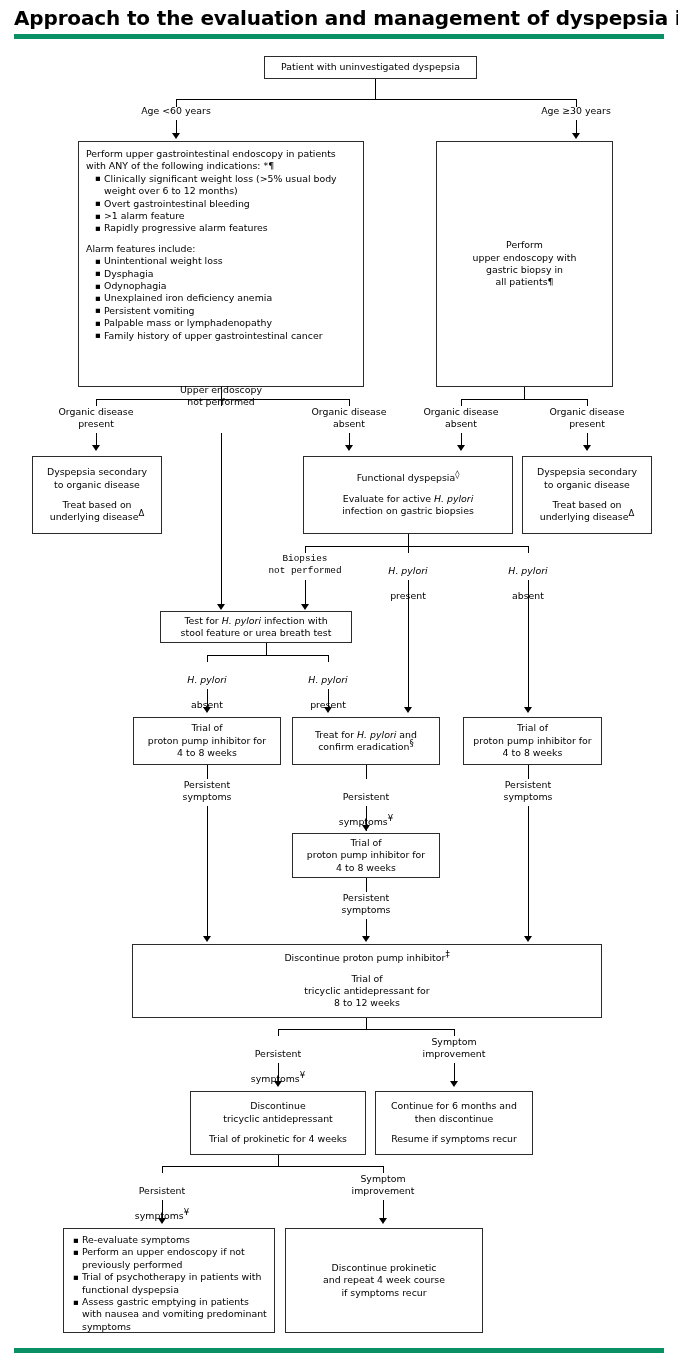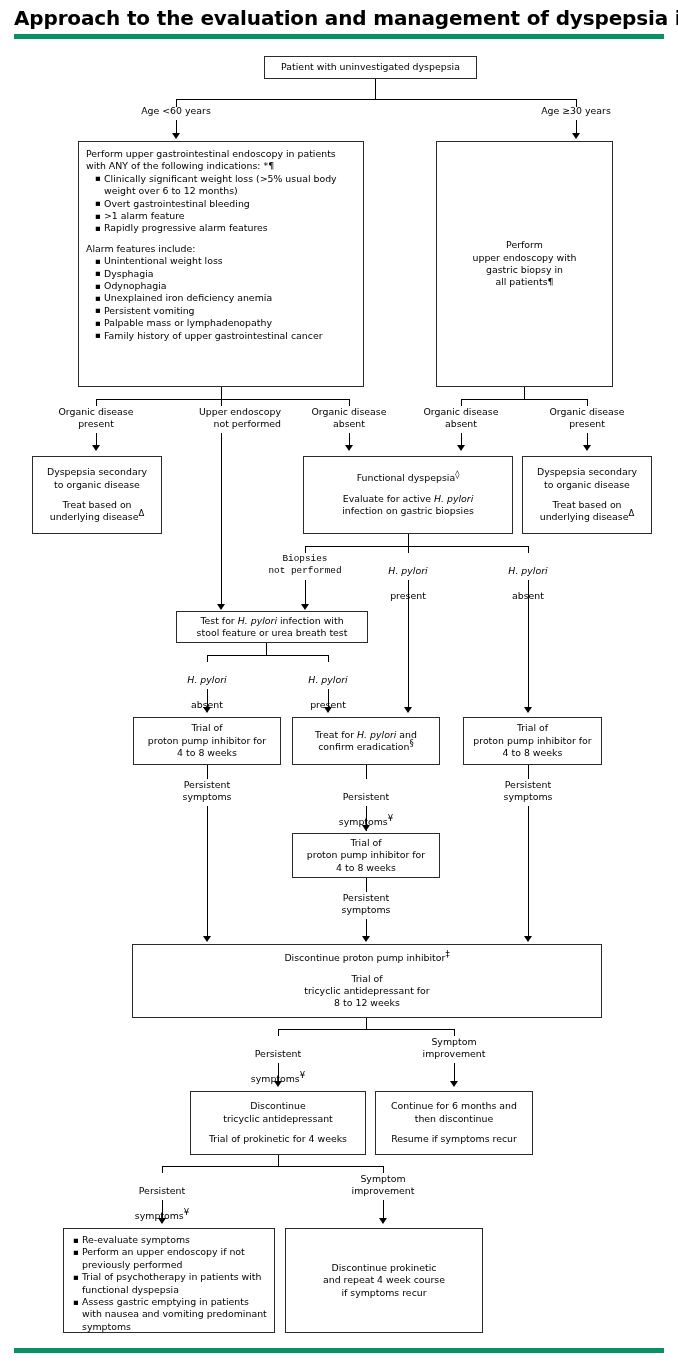--- a/index.html
+++ b/index.html
@@ -160,21 +160,21 @@
   <div class="ln vl" style="left:221px; top:399px; height:7px;"></div>
   <div class="ln vl" style="left:349px; top:399px; height:7px;"></div>
 
   <div class="ln vl" style="left:524px; top:387px; height:12px;"></div>
   <div class="ln hl" style="left:461px; top:399px; width:126px;"></div>
   <div class="ln vl" style="left:461px; top:399px; height:7px;"></div>
   <div class="ln vl" style="left:587px; top:399px; height:7px;"></div>
 
   <div class="lbl" style="left:36px; top:406px; width:120px;">Organic disease
 present</div>
-  <div class="lbl" style="left:161px; top:406px; width:120px;text-align:right;">Upper endoscopy
+  <div class="lbl" style="left:161px; top:384px; width:120px;">Upper endoscopy
 not performed</div>
   <div class="lbl" style="left:294px; top:406px; width:110px;">Organic disease
 absent</div>
   <div class="lbl" style="left:406px; top:406px; width:110px;">Organic disease
 absent</div>
   <div class="lbl" style="left:527px; top:406px; width:120px;">Organic disease
 present</div>
 
   <div class="ln vl" style="left:96px; top:433px; height:15px;"></div>
   <div class="arrow" style="left:92px; top:445px;"></div>
@@ -233,21 +233,21 @@
 
   <div class="ln vl" style="left:305px; top:580px; height:28px;"></div>
   <div class="arrow" style="left:301px; top:604px;"></div>
 
   <div class="ln vl" style="left:408px; top:580px; height:131px;"></div>
   <div class="arrow" style="left:404px; top:707px;"></div>
 
   <div class="ln vl" style="left:528px; top:580px; height:131px;"></div>
   <div class="arrow" style="left:524px; top:707px;"></div>
 
-  <div class="box" style="left:176px; top:611px; width:192px; height:32px;">
+  <div class="box" style="left:160px; top:611px; width:192px; height:32px;">
     <p><span>Test for </span><span class="it">H. pylori</span><span> infection with</span></p>
     <p>stool feature or urea breath test</p>
   </div>
 
   <div class="ln vl" style="left:266px; top:643px; height:12px;"></div>
   <div class="ln hl" style="left:207px; top:655px; width:121px;"></div>
   <div class="ln vl" style="left:207px; top:655px; height:7px;"></div>
   <div class="ln vl" style="left:328px; top:655px; height:7px;"></div>
 
   <div class="lbl" style="left:147px; top:662px; width:120px;">

